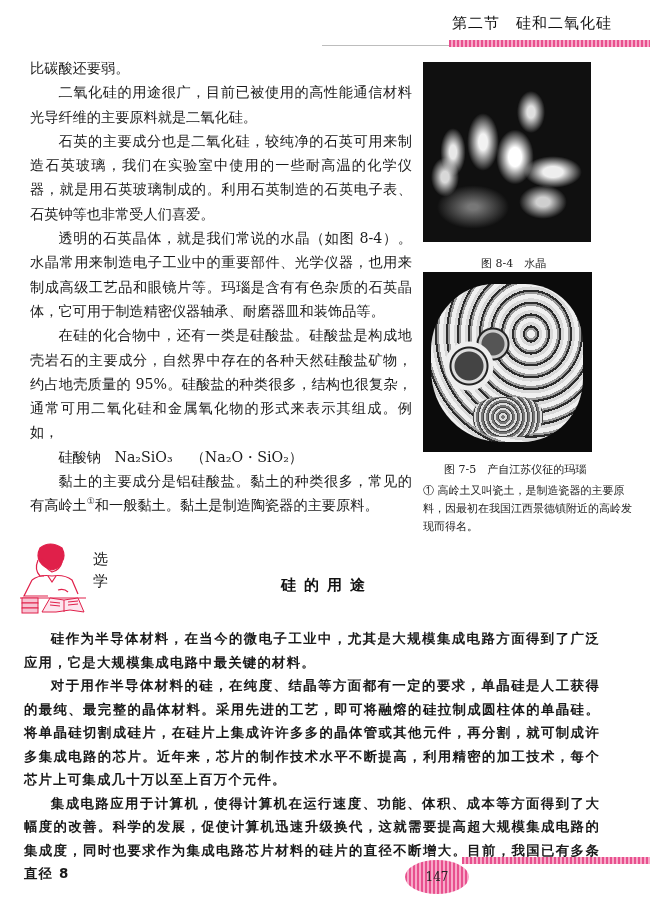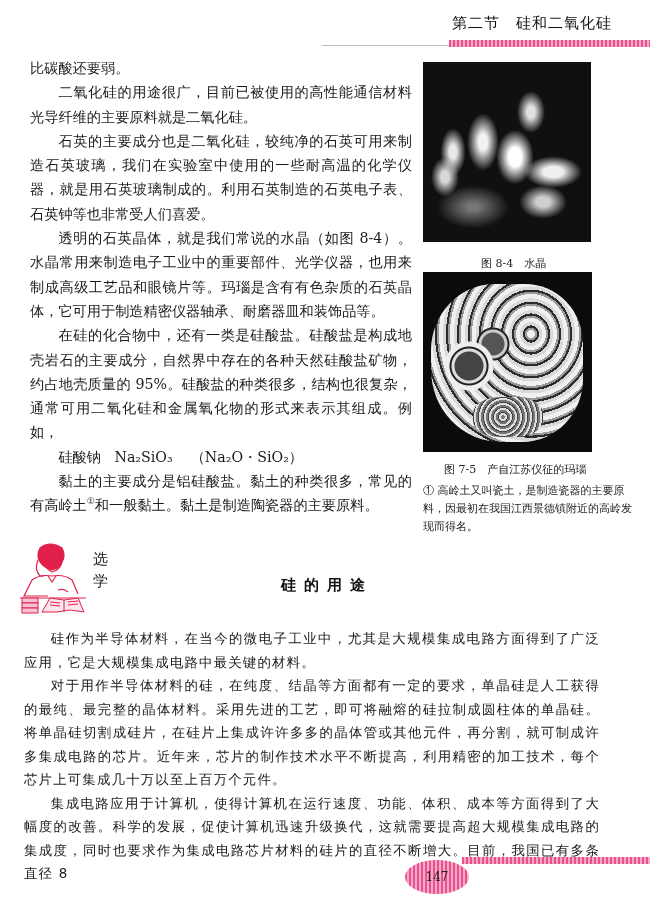--- a/index.html
+++ b/index.html
@@ -76,21 +76,21 @@
   }
   .section-title {
     position:absolute; left:281px; top:576px; font-size:15px; font-weight:bold; letter-spacing:8px;
     font-family:Liberation Serif, serif; color:#111; white-space:pre;text-align:center;
   }
   .col-full {
     position:absolute; left:24px; top:627px; width:576px;
     font-size:13.4px; line-height:23.5px; letter-spacing:1.2px;
     font-family:"DejaVu Sans","Liberation Sans",sans-serif; color:#1a1a1a;
   }
-  .col-full p { margin:0; text-align:justify; }
+  .col-full p { margin:0; text-align:justify;font-weight:bold; }
   .col-full .ind { text-indent:2em; }
 
   .footer-band { position:absolute; left:462px; top:857px; width:188px; height:7px; }
   .page-badge {
     position:absolute; left:405px; top:860px; width:64px; height:34px; border-radius:50%;
     display:flex; align-items:center; justify-content:center;
     font-size:12px; color:#222;
   }
 </style>
 </head>

